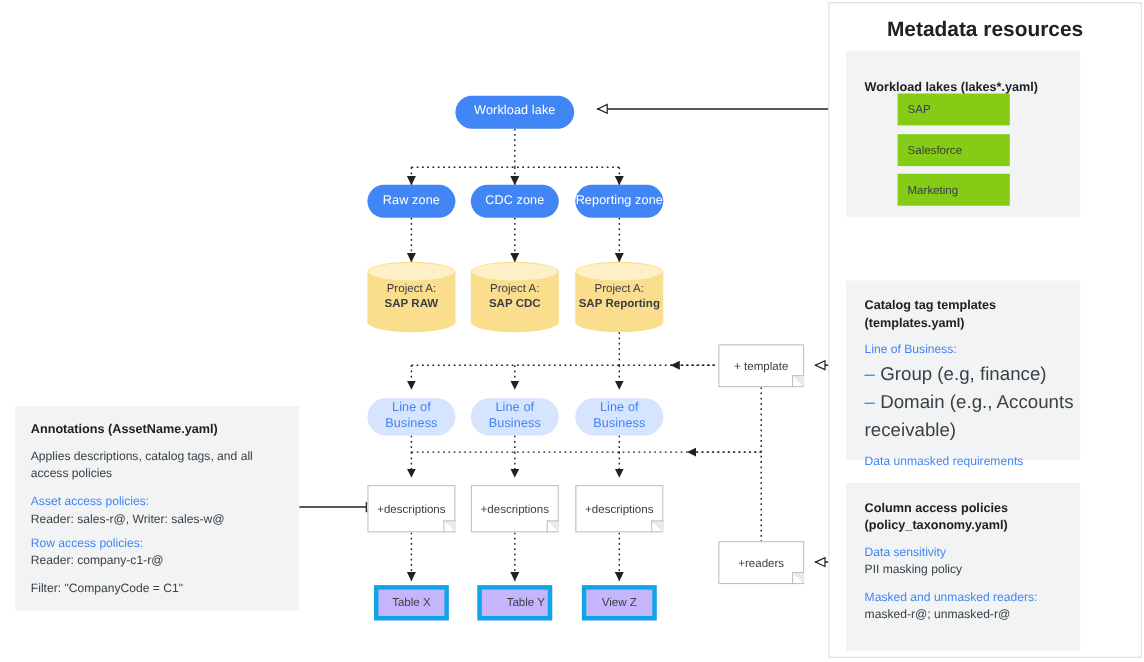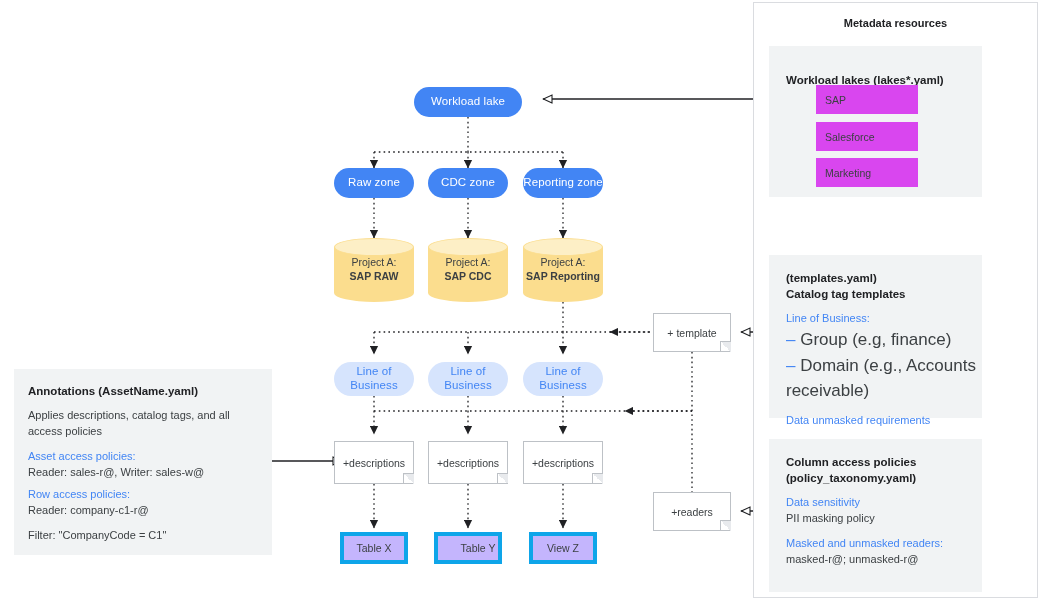--- a/index.html
+++ b/index.html
@@ -35,23 +35,23 @@
         justify-content:center;}
   .note .fold{position:absolute;right:-1px;bottom:-1px;width:11px;height:11px;
         background:linear-gradient(225deg,#e8eaed 0 50%,transparent 50% 100%);
         border-left:1px solid #bdc1c6;border-top:1px solid #bdc1c6;box-sizing:border-box;}
 
   .tablebox{background:#c4b5fd;border:4px solid #0ea5e9;font-size:10.5px;color:#3c4043;}
 
   
   .panel{position:absolute;box-sizing:border-box;border:1px solid #dadce0;background:#fff;}
   .greybox{position:absolute;box-sizing:border-box;background:#f1f3f4;}
-  .panelTitle{position:absolute;font-size:11px;font-weight:bold;color:#202124;}
+  .panelTitle{position:absolute;font-size:19px;font-weight:bold;color:#202124;}
   .boxTitle{font-size:11.5px;font-weight:bold;color:#202124;line-height:1.35;}
-  .lakeItem{position:absolute;background:#d946ef;box-sizing:border-box;
+  .lakeItem{position:absolute;background:#84cc16;box-sizing:border-box;
         display:flex;align-items:center;padding-left:9px;font-size:10.5px;color:#3c4043;}
 
   .blk{position:absolute;box-sizing:border-box;}
   .h{font-size:11.5px;font-weight:bold;color:#202124;line-height:1.4;margin:0;}
   .lnk{font-size:11px;color:#4285F4;line-height:1.45;margin:0;}
   .txt{font-size:11px;color:#3c4043;line-height:1.45;margin:0;}
   .dash{font-size:17px;color:#3c4043;line-height:1.5;margin:0;}
   .dash i{color:#4285F4;font-style:normal;}
   .sp{height:9px;}
   .sp2{height:6px;}
@@ -203,22 +203,22 @@
     <div class="blk" style="left:17px;top:15px;width:180px;">
       <p class="boxTitle">Workload lakes (lakes*.yaml)</p>
     </div>
   </div>
   <div class="lakeItem" style="left:816px;top:85px;width:102px;height:29px;">SAP</div>
   <div class="lakeItem" style="left:816px;top:122px;width:102px;height:29px;">Salesforce</div>
   <div class="lakeItem" style="left:816px;top:158px;width:102px;height:29px;">Marketing</div>
 
   <div class="greybox" style="left:769px;top:255px;width:213px;height:163px;">
     <div class="blk" style="left:17px;top:15px;width:190px;">
+      <p class="h">Catalog tag templates</p>
       <p class="h">(templates.yaml)</p>
-      <p class="h">Catalog tag templates</p>
       <div class="sp"></div>
       <p class="lnk">Line of Business:</p>
       <p class="dash">
         <i>–&nbsp;</i><span>Group (e.g, finance)</span>
       </p>
       <p class="dash">
         <i>–&nbsp;</i><span>Domain (e.g., Accounts receivable)</span>
       </p>
       <div class="sp"></div>
       <p class="lnk">Data unmasked requirements</p>

